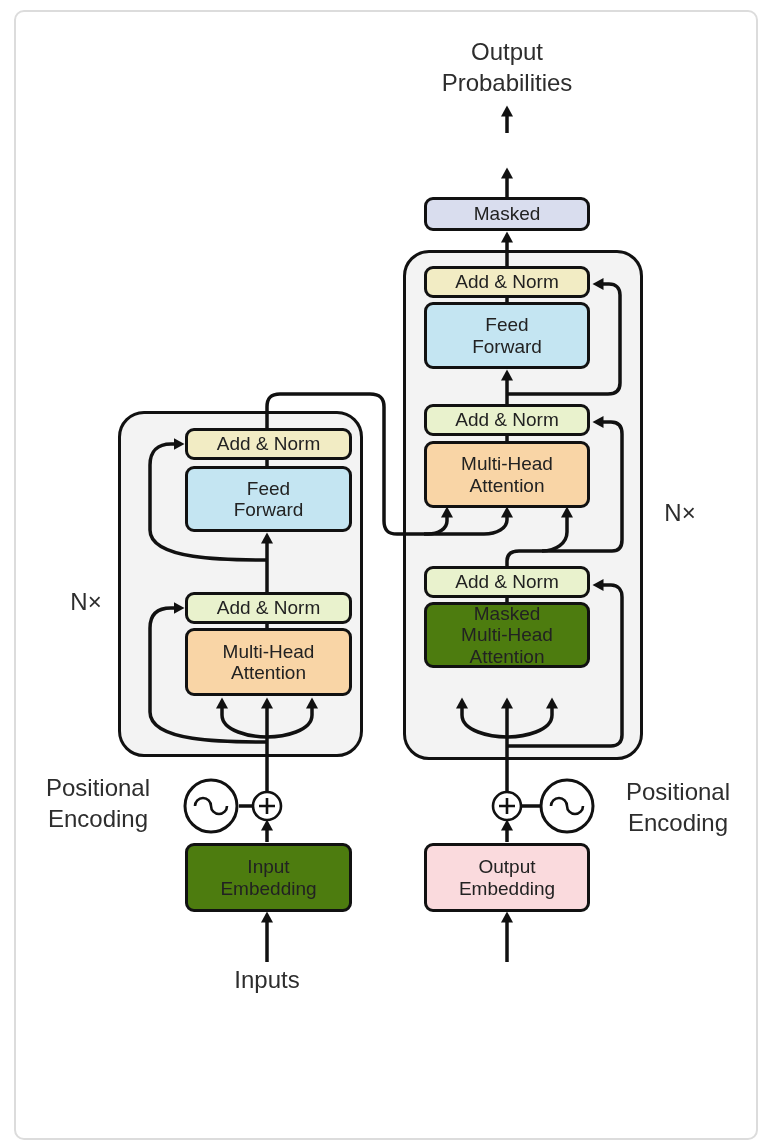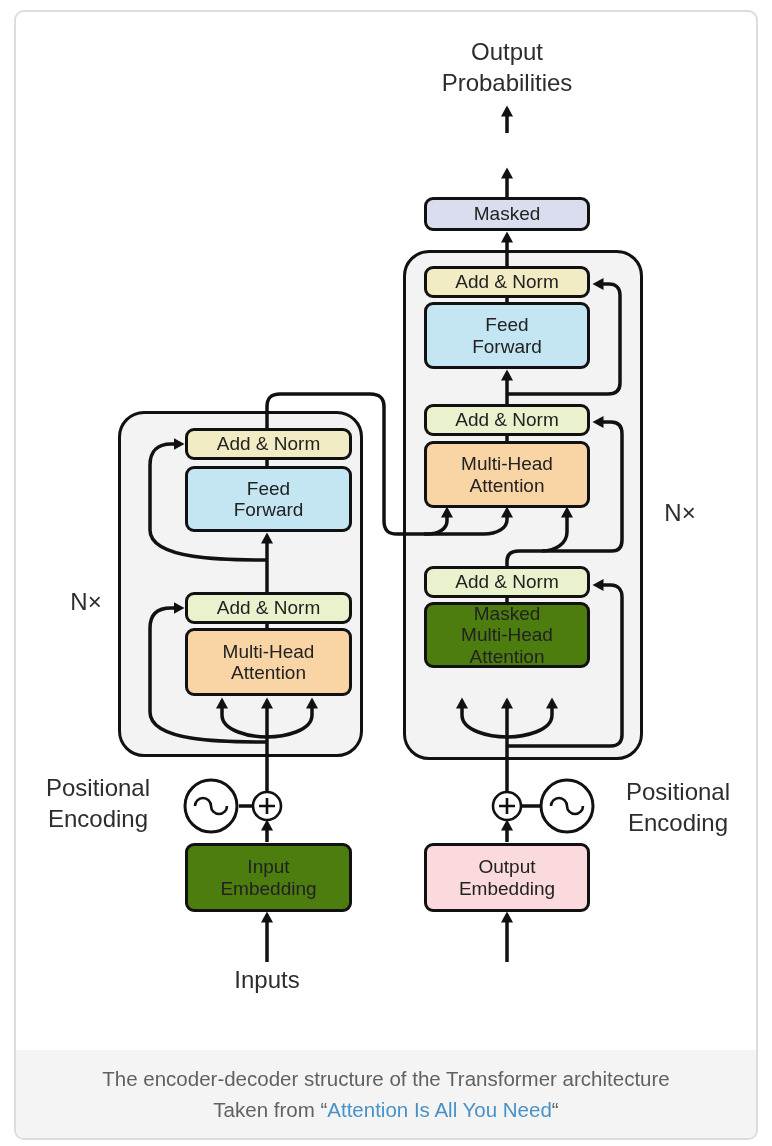--- a/index.html
+++ b/index.html
@@ -112,19 +112,13 @@
   <div class="lbl" style="left:397px;top:36px;width:220px;">Output
 Probabilities</div>
   <div class="lbl" style="left:56px;top:586px;width:60px;">N×</div>
   <div class="lbl" style="left:650px;top:497px;width:60px;">N×</div>
   <div class="lbl" style="left:22px;top:772px;width:152px;">Positional
 Encoding</div>
   <div class="lbl" style="left:602px;top:776px;width:152px;">Positional
 Encoding</div>
   <div class="lbl" style="left:197px;top:964px;width:140px;">Inputs</div>
 
-  <div class="caption" style="background-color: rgb(244, 244, 244);">
-    <div>The  encoder-decoder structure of the Transformer architecture</div>
-    <div>
-      <span>Taken from “</span><a href="#" style="color: rgb(70, 146, 200);">Attention Is All You Need</a><span>“</span>
-    </div>
-  </div>
 </div>
 
 </body></html>

